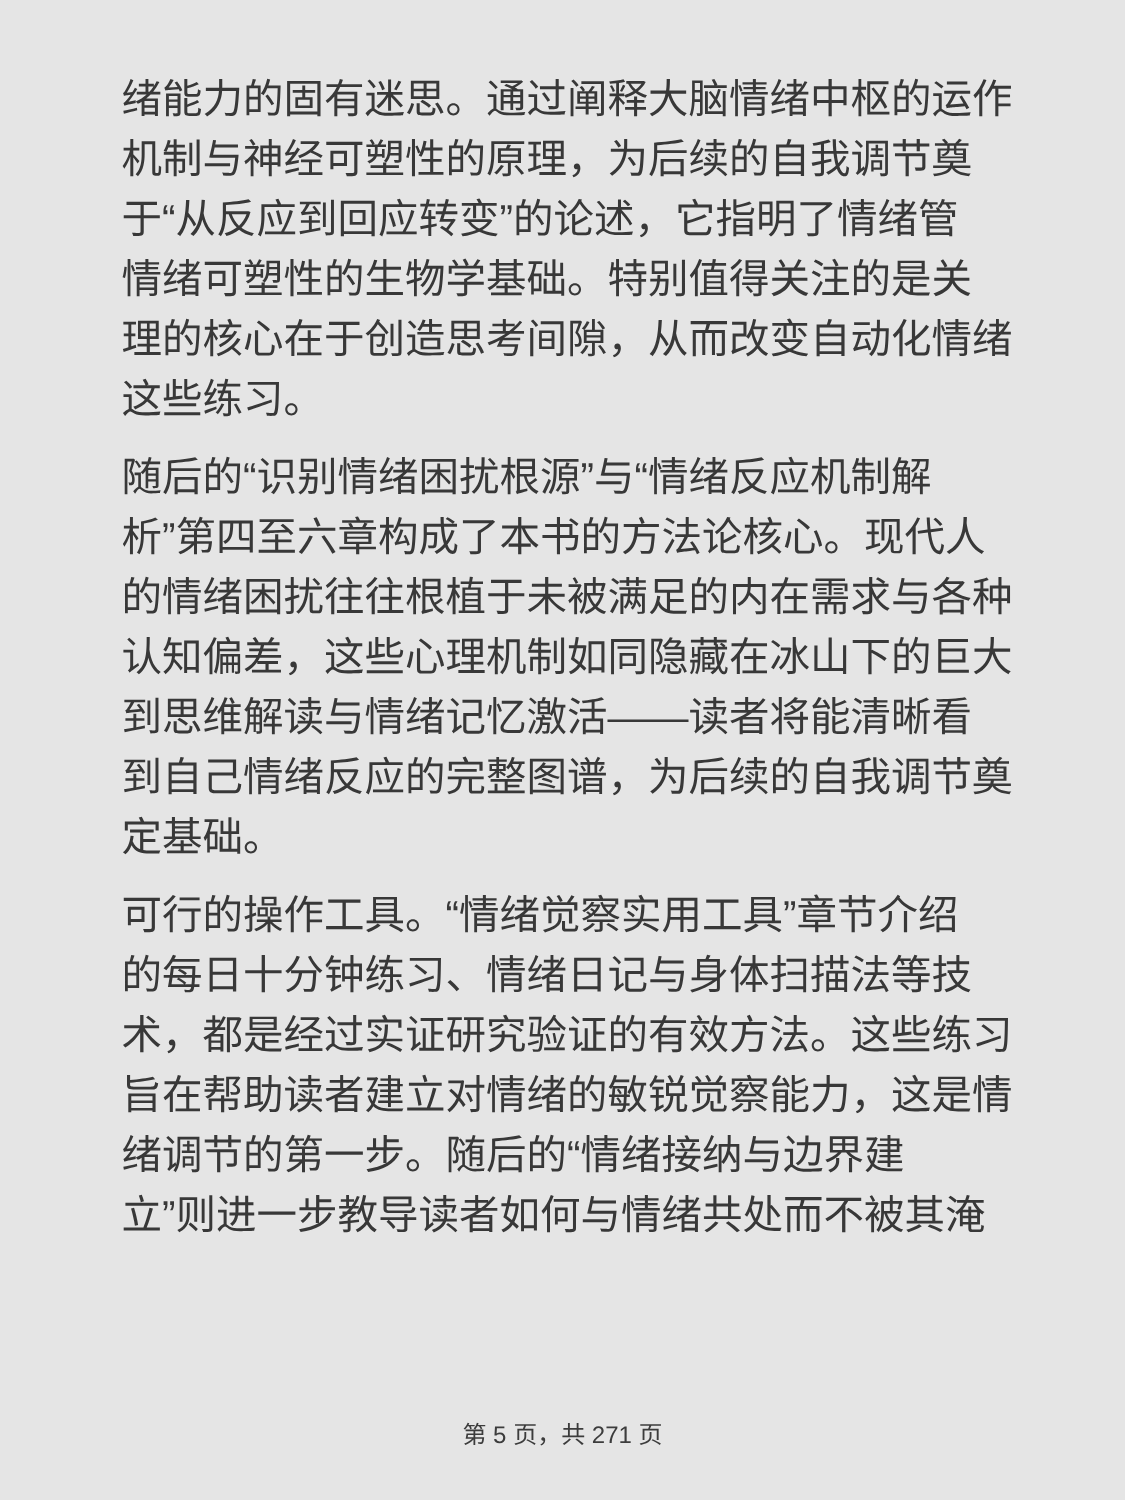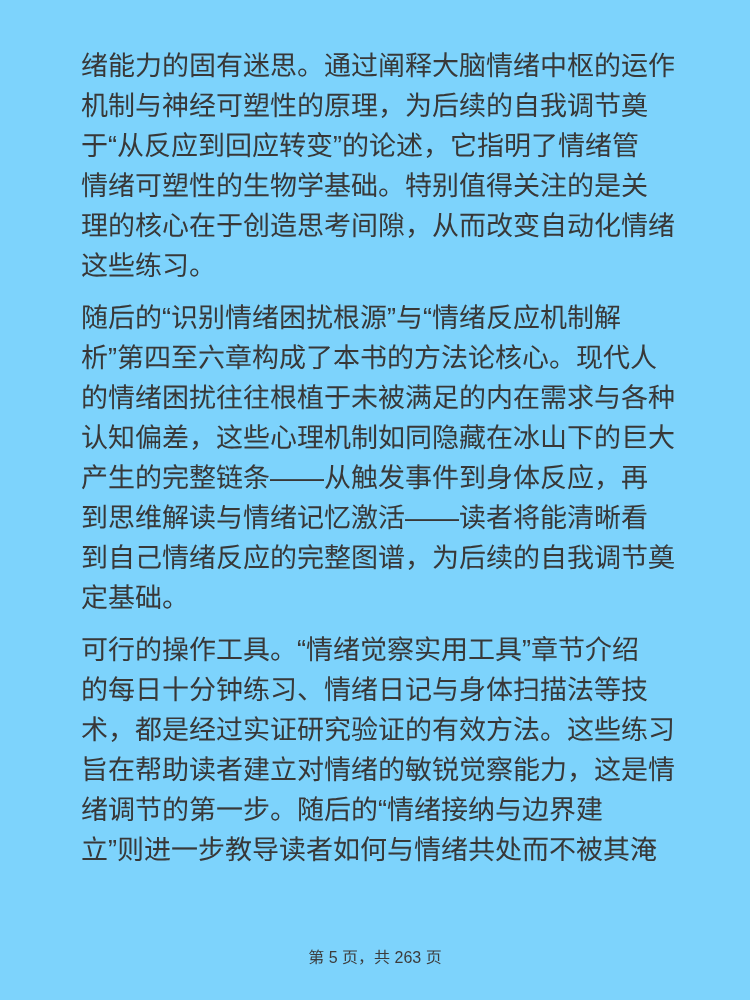--- a/index.html
+++ b/index.html
@@ -10,21 +10,21 @@
   }
   body {
     width: 750px;
     height: 1000px;
     font-family: "Liberation Sans", "DejaVu Sans", sans-serif;
   }
   .page {
     position: relative;
     width: 750px;
     height: 1000px;
-    background: #7dd3fc;
+    background: #e5e5e5;
     overflow: hidden;
   }
   .content {
     position: absolute;
     left: 81px;
     top: 46px;
     width: 640px;
     color: #383838;
     font-size: 27px;
     line-height: 40px;
@@ -59,28 +59,27 @@
         <div class="text-line">于“从反应到回应转变”的论述，它指明了情绪管</div>
         <div class="text-line">情绪可塑性的生物学基础。特别值得关注的是关</div>
         <div class="text-line">理的核心在于创造思考间隙，从而改变自动化情绪</div>
         <div class="text-line">这些练习。</div>
       </div>
       <div class="paragraph">
         <div class="text-line">随后的“识别情绪困扰根源”与“情绪反应机制解</div>
         <div class="text-line">析”第四至六章构成了本书的方法论核心。现代人</div>
         <div class="text-line">的情绪困扰往往根植于未被满足的内在需求与各种</div>
         <div class="text-line">认知偏差，这些心理机制如同隐藏在冰山下的巨大</div>
-        <div class="text-line">产生的完整链条——从触发事件到身体反应，再</div>
         <div class="text-line">到思维解读与情绪记忆激活——读者将能清晰看</div>
         <div class="text-line">到自己情绪反应的完整图谱，为后续的自我调节奠</div>
         <div class="text-line">定基础。</div>
       </div>
       <div class="paragraph">
         <div class="text-line">可行的操作工具。“情绪觉察实用工具”章节介绍</div>
         <div class="text-line">的每日十分钟练习、情绪日记与身体扫描法等技</div>
         <div class="text-line">术，都是经过实证研究验证的有效方法。这些练习</div>
         <div class="text-line">旨在帮助读者建立对情绪的敏锐觉察能力，这是情</div>
         <div class="text-line">绪调节的第一步。随后的“情绪接纳与边界建</div>
         <div class="text-line">立”则进一步教导读者如何与情绪共处而不被其淹</div>
       </div>
     </div>
-  <div class="footer">第 5 页，共 263 页</div>
+  <div class="footer">第 5 页，共 271 页</div>
 </div>
 
 </body></html>

